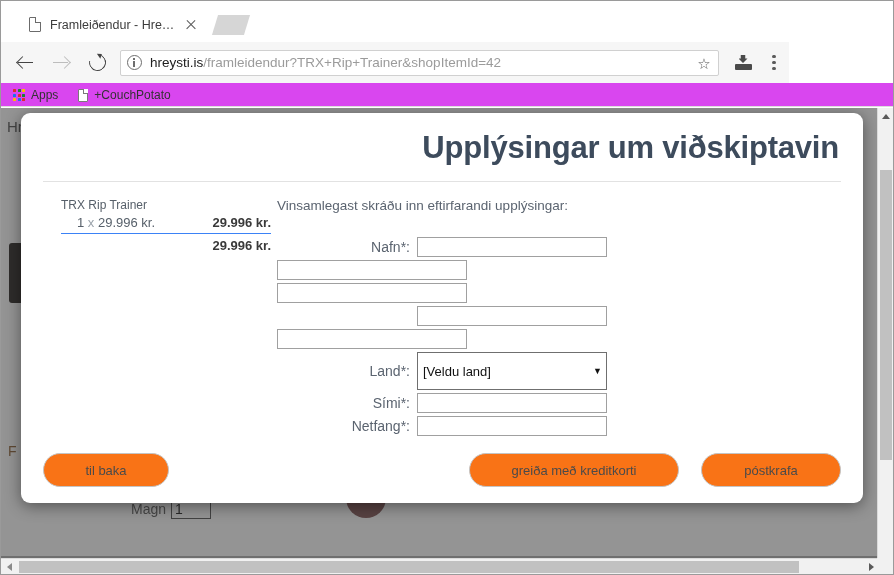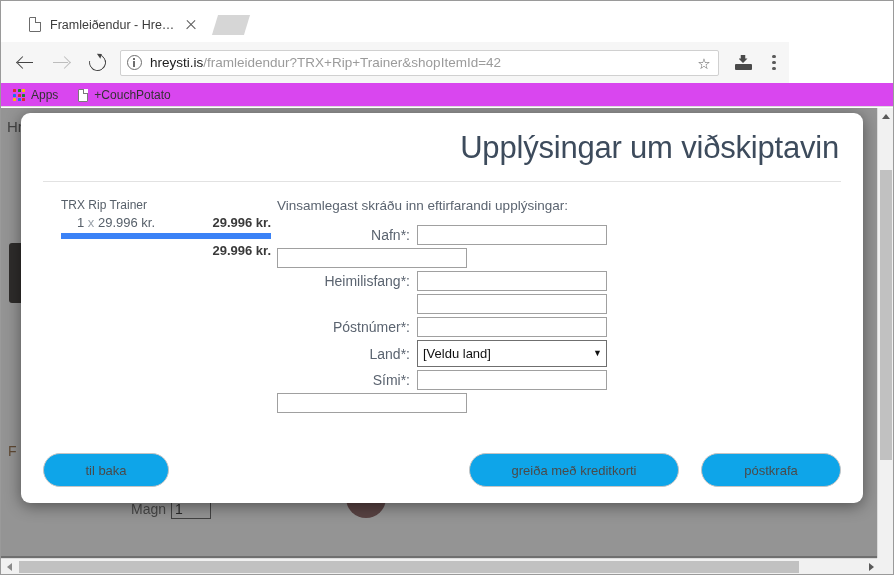--- a/index.html
+++ b/index.html
@@ -297,90 +297,90 @@
   .modal {
     position: absolute; left: 20px; top: 5px;
     width: 842px; height: 390px;
     background: #fff;
     border-radius: 9px;
     box-shadow: 0 3px 16px rgba(0,0,0,0.45);
     padding: 14px 22px 0 22px;
   }
   .modal-title {
     text-align: right;
-    font-size: 31px; color: #3d4b5c; font-weight: 400;
+    font-size: 31px; color: #3d4b5c; font-weight: 700;
     letter-spacing: -0.2px;
     padding-right: 2px;
     line-height: 42px;
   }
   .modal-divider {
     height: 1px; background: #e2e2e2;
     margin: 12px 0 0 0;
   }
   .modal-body {
     display: flex; margin-top: 16px;
   }
   .summary {
     width: 228px; flex: 0 0 auto; padding-left: 18px;
   }
   .sum-name { font-size: 12px; color: #57606a; }
   .sum-line {
     display: flex; justify-content: space-between;
     font-size: 13px; margin-top: 3px;
     padding-bottom: 3px;
-    border-bottom: 6px solid #3b82f6;
+    border-bottom: 1px solid #3b82f6;
   }
   .sum-qty { color: #57606a; padding-left: 16px; }
   .sum-qty .x { color: #9aa2aa; }
   .sum-amt { color: #3a3a3a; font-weight: bold; }
   .sum-total {
     display: flex; justify-content: flex-end;
     font-size: 13px; color: #3a3a3a; font-weight: bold;
     margin-top: 4px;
   }
   .formcol {
     flex: 1 1 auto; padding-left: 6px;
   }
   .form-lead {
-    font-size: 13.5px; color: #5b6470; margin-bottom: 12px;
+    font-size: 13.5px; color: #5b6470; margin-bottom: 24px;
     padding-left: 0px;
   }
   .frow {
     display: flex; align-items: center; margin-bottom: 3px;
   }
   .flabel {
     width: 140px; flex: 0 0 auto;
     text-align: right; padding-right: 7px;
     font-size: 14px; color: #5b6470;
   }
   .finput {
     width: 190px; height: 20px;
     border: 1px solid #a0a0a0; background: #fff;
     font-size: 13px; padding: 0 3px;
     font-family: "Liberation Sans", sans-serif;
     color: #111;
   }
   .fselect {
-    width: 190px; height: 27px;
+    width: 190px; height: 38px;
     border: 1px solid #6f6f6f; background: #fff;
     font-size: 13px; color: #111;
     font-family: "Liberation Sans", sans-serif;
     display: flex; align-items: center; justify-content: space-between;
     padding: 0 4px 0 5px;
   }
   .caret { font-size: 9px; color: #111; line-height: 1; }
 
   .modal-foot {
     position: absolute; left: 22px; right: 22px; bottom: 16px;
     display: flex; align-items: center;
   }
   .btn {
     height: 34px;
     border: 1px solid #c4c4c4; border-radius: 17px;
-    background: #0ea5e9; color: #4a4a4a;
+    background: #f97316; color: #4a4a4a;
     font-size: 13px;
     font-family: "Liberation Sans", sans-serif;
     display: flex; align-items: center; justify-content: center;
     padding: 0 18px;
   }
   .btn-back { width: 126px; }
   .btn-card { width: 210px; margin-left: auto; }
   .btn-cod { width: 140px; margin-left: 22px; }
 
   
@@ -550,43 +550,42 @@
           <div class="form-lead">Vinsamlegast skráðu inn eftirfarandi upplýsingar:</div>
 
           <div class="frow">
             <span class="flabel">Nafn*:</span>
             <input class="finput" value="" style="">
           </div>
           <div class="frow">
             <input class="finput" value="" style="">
           </div>
           <div class="frow">
-            <span class="flabel">Heimilisfang*:</span>
             <input class="finput" value="" style="">
           </div>
           <div class="frow">
             <span class="flabel"></span>
             <input class="finput" value="" style="">
           </div>
           <div class="frow">
-            <span class="flabel">Póstnúmer*:</span>
             <input class="finput" value="" style="">
           </div>
           <div class="frow">
             <span class="flabel">Land*:</span>
             <div class="fselect">
               <span>[Veldu land]</span>
               <span class="caret">▼</span>
             </div>
           </div>
           <div class="frow">
             <span class="flabel">Sími*:</span>
             <input class="finput" value="" style="">
           </div>
           <div class="frow">
+            <span class="flabel">Netfang*:</span>
             <input class="finput" value="" style="">
           </div>
         </div>
       </div>
 
       <div class="modal-foot">
         <div class="btn btn-back">til baka</div>
         <div class="btn btn-card">greiða með kreditkorti</div>
         <div class="btn btn-cod">póstkrafa</div>
       </div>

